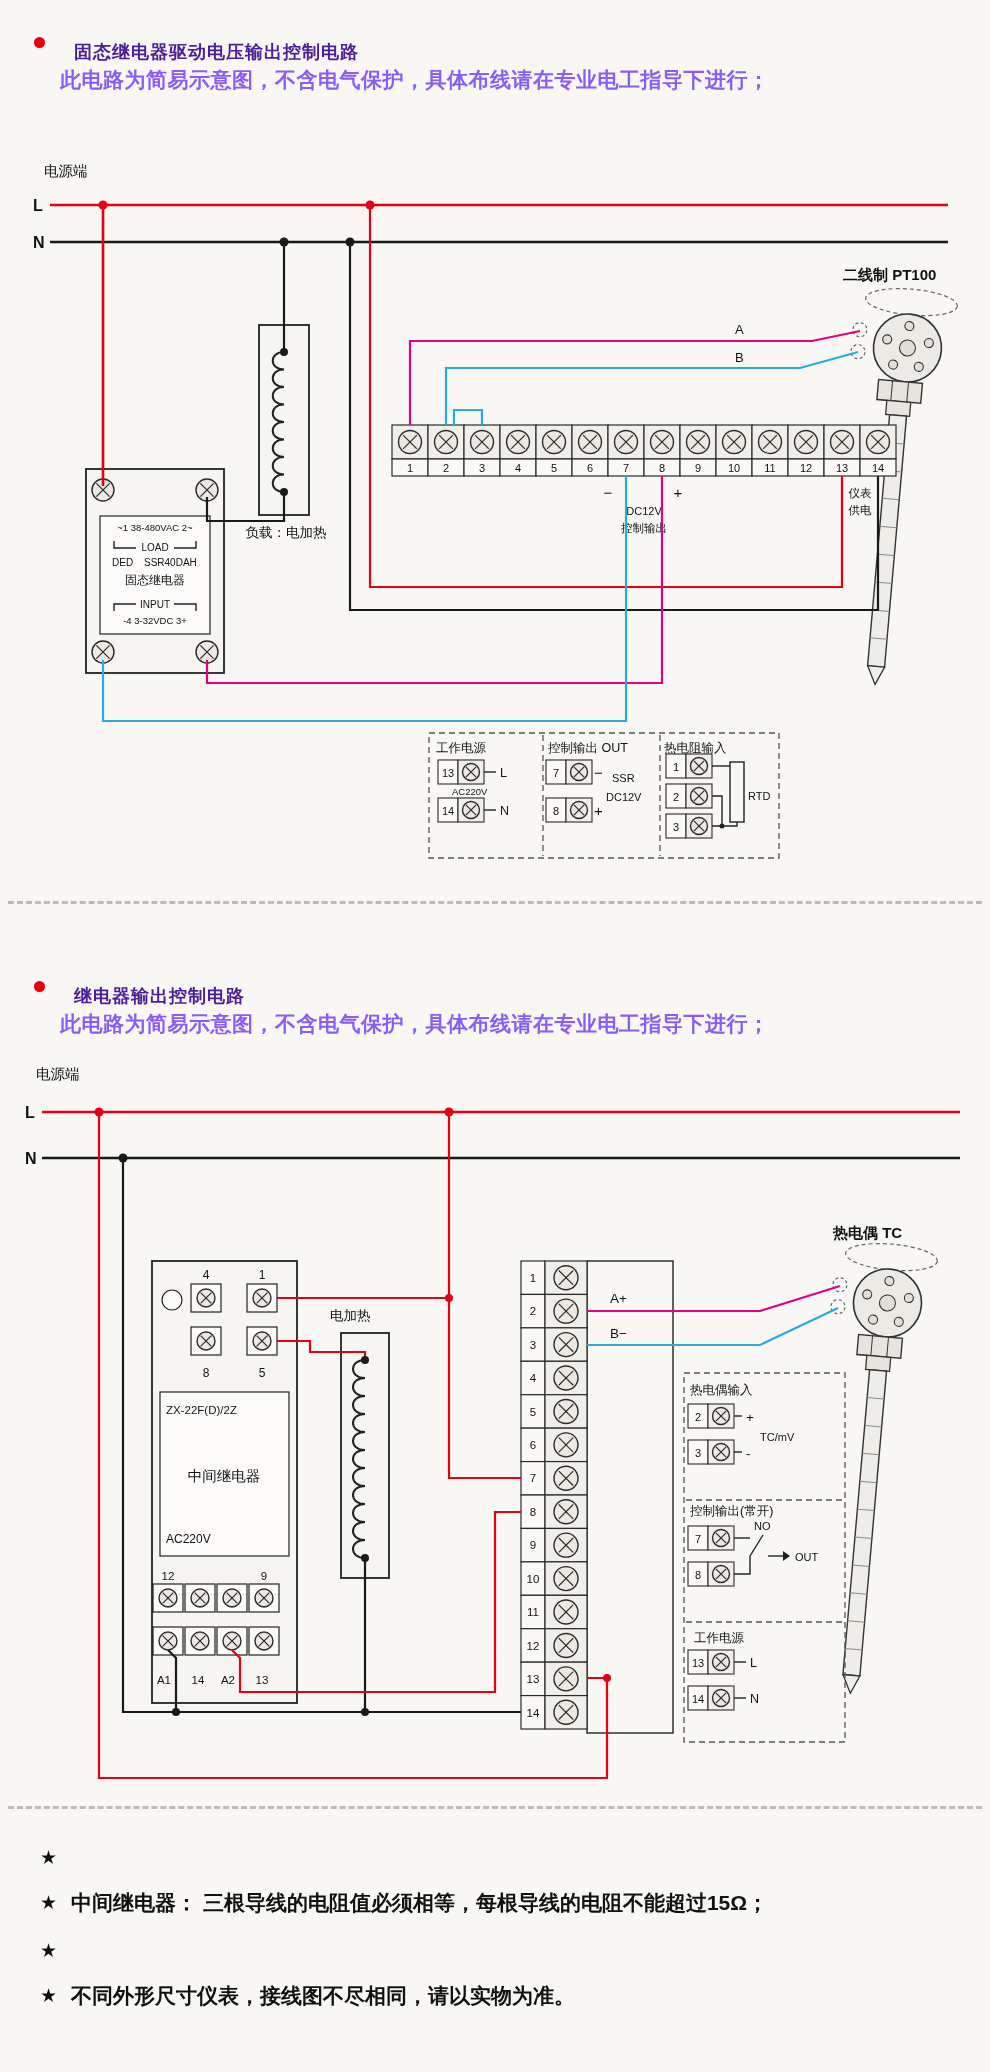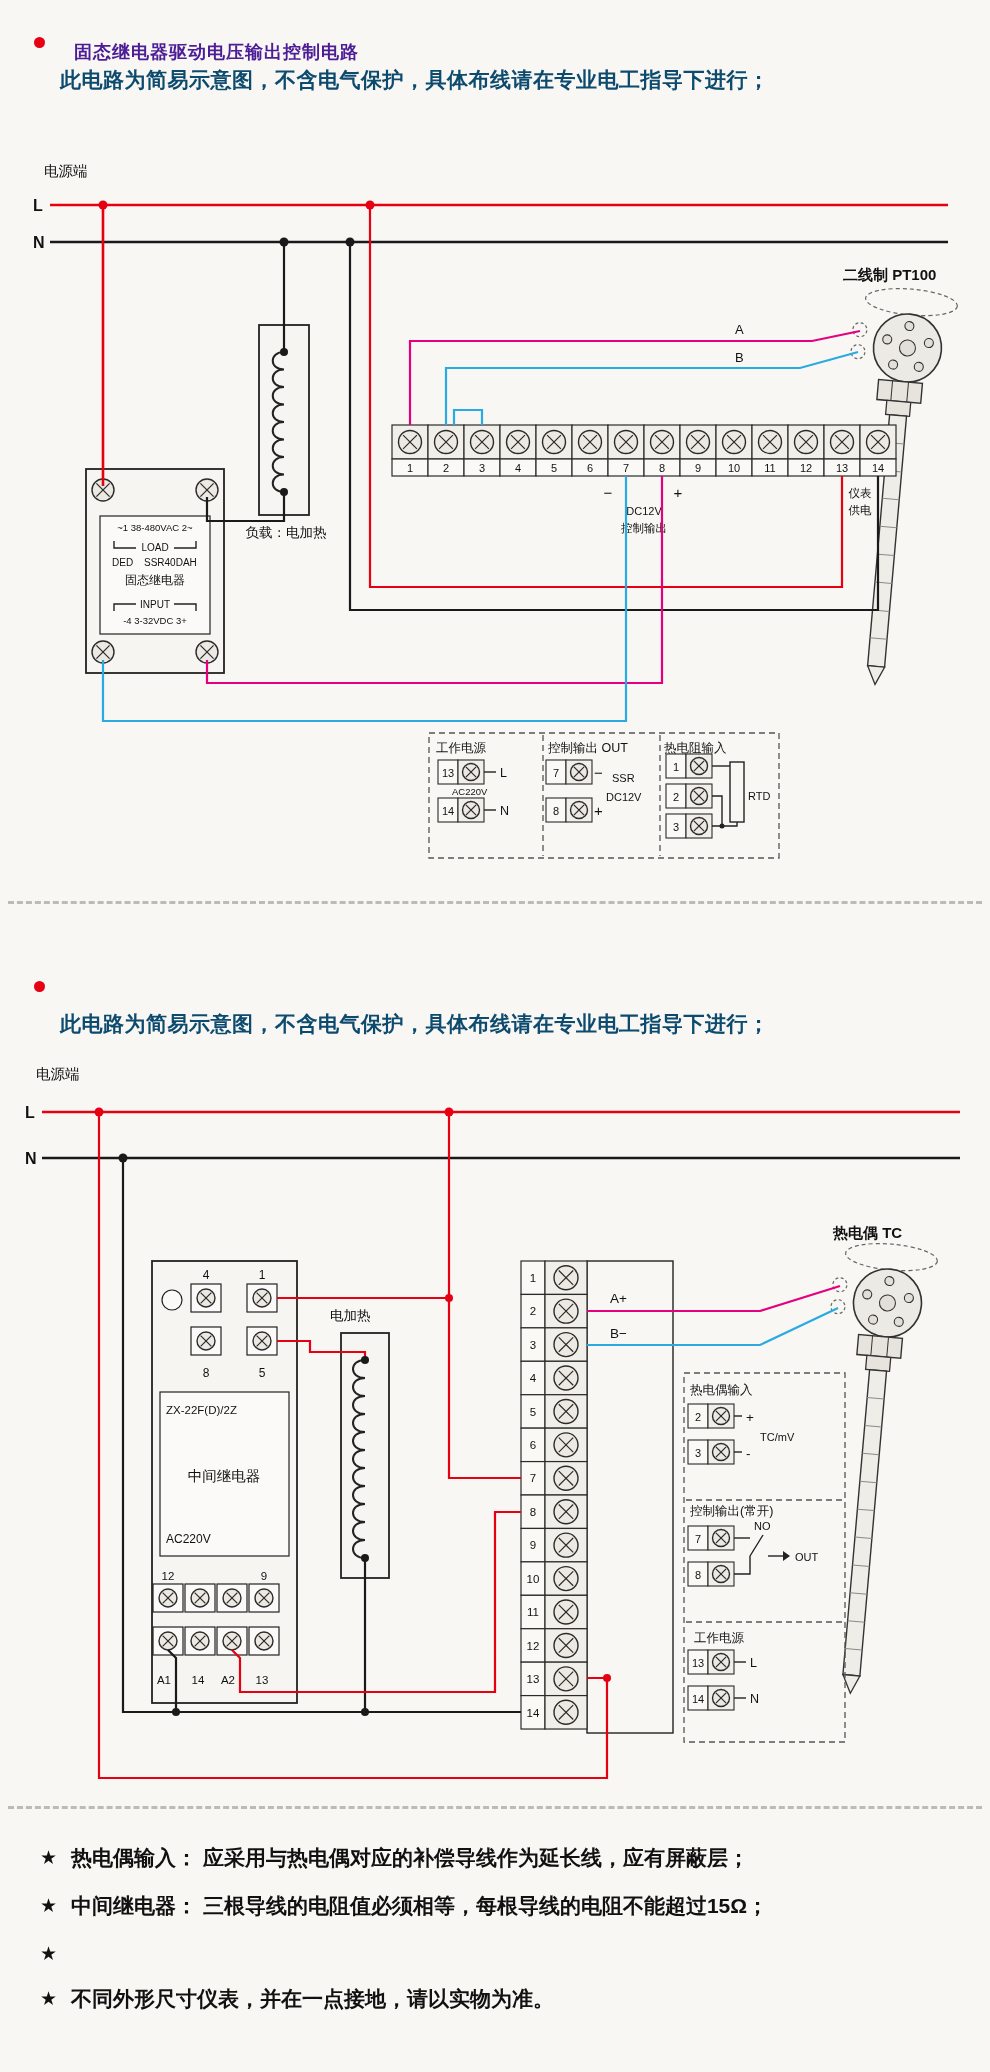--- a/index.html
+++ b/index.html
@@ -1,20 +1,20 @@
 <!DOCTYPE html>
 <html><head>
 <meta charset="utf-8">
 <style>
   html,body{margin:0;padding:0;background:#e9e8e6;}
   .page{position:relative;width:990px;height:2072px;background:#f8f7f4;
         font-family:"Liberation Sans","DejaVu Sans",sans-serif;overflow:hidden;}
   .bullet{position:absolute;width:11px;height:11px;border-radius:50%;background:#e60012;}
   h1.title{position:absolute;margin:16px;font-size:18px;font-weight:bold;color:#4c1d95;letter-spacing:1px;}
-  .subtitle{position:absolute;font-size:21px;font-weight:bold;color:#0c4a6e;letter-spacing:0.5px;}
+  .subtitle{position:absolute;font-size:21px;font-weight:bold;color:#8b5cf6;letter-spacing:0.5px;}
   svg.diagram{position:absolute;left:0;}
   svg text{fill:#111;}
   .wl{stroke:#e60012;stroke-width:2.6;fill:none;}
   .wl2{stroke:#e60012;stroke-width:2.2;fill:none;}
   .wn{stroke:#1a1a1a;stroke-width:2.6;fill:none;}
   .wn2{stroke:#1a1a1a;stroke-width:2.2;fill:none;}
   .wm{stroke:#e4007f;stroke-width:2.2;fill:none;}
   .wb{stroke:#29abe2;stroke-width:2.2;fill:none;}
   .coil{fill:none;stroke:#222;stroke-width:2;}
   .box{fill:#f6f5f1;stroke:#222;stroke-width:1.8;}
@@ -298,20 +298,21 @@
       <text x="594" y="816" font-size="15">+</text>
       <text x="612" y="782" font-size="11">SSR</text>
       <text x="606" y="801" font-size="11">DC12V</text>
       <text x="748" y="800" font-size="11">RTD</text>
     </g>
   </svg>
 
   <div class="divider" style="top:901px"></div>
 
   <span class="bullet" style="left:34px;top:981px"></span>
+  <h1 class="title" style="left:58px;top:968px">继电器输出控制电路</h1>
   <div class="subtitle" style="left:60px;top:1010px">此电路为简易示意图，不含电气保护，具体布线请在专业电工指导下进行；</div>
 
   <svg class="diagram" style="top:1060px" width="990" height="750" viewBox="0 1060 990 750">
 
     <g id="sensor2" transform="translate(888,1297) rotate(5)">
         <ellipse cx="0" cy="-40" rx="46" ry="13" fill="none" stroke="#666" stroke-width="1.2" stroke-dasharray="4 3"></ellipse>
         <circle cx="0" cy="6" r="34" fill="#eceae4" stroke="#333" stroke-width="1.6"></circle>
         <circle cx="0" cy="6" r="8" fill="#e2dfd8" stroke="#333" stroke-width="1.1"></circle>
         <circle cx="0.0" cy="-16.0" r="4.5" fill="#e2dfd8" stroke="#333" stroke-width="1.1"></circle>
         <circle cx="20.9" cy="-0.8" r="4.5" fill="#e2dfd8" stroke="#333" stroke-width="1.1"></circle>
@@ -605,28 +606,27 @@
       <text x="750" y="1667" font-size="12.5">L</text>
       <text x="750" y="1703" font-size="12.5">N</text>
     </g>
   </svg>
 
   <div class="divider" style="top:1806px"></div>
 
   <div class="notes" style="left:40px;top:1844px">
     <div class="note">
       <span class="star">★</span>
-      <span>热电偶输入： 应采用与热电偶对应的补偿导线作为延长线，应有屏蔽层；</span>
     </div>
     <div class="note">
       <span class="star">★</span>
       <span>中间继电器： 三根导线的电阻值必须相等，每根导线的电阻不能超过15Ω；</span>
     </div>
     <div class="note">
       <span class="star">★</span>
     </div>
     <div class="note">
       <span class="star">★</span>
-      <span>不同外形尺寸仪表，并在一点接地，请以实物为准。</span>
+      <span>不同外形尺寸仪表，接线图不尽相同，请以实物为准。</span>
     </div>
   </div>
 
 </div>
 
 </body></html>

